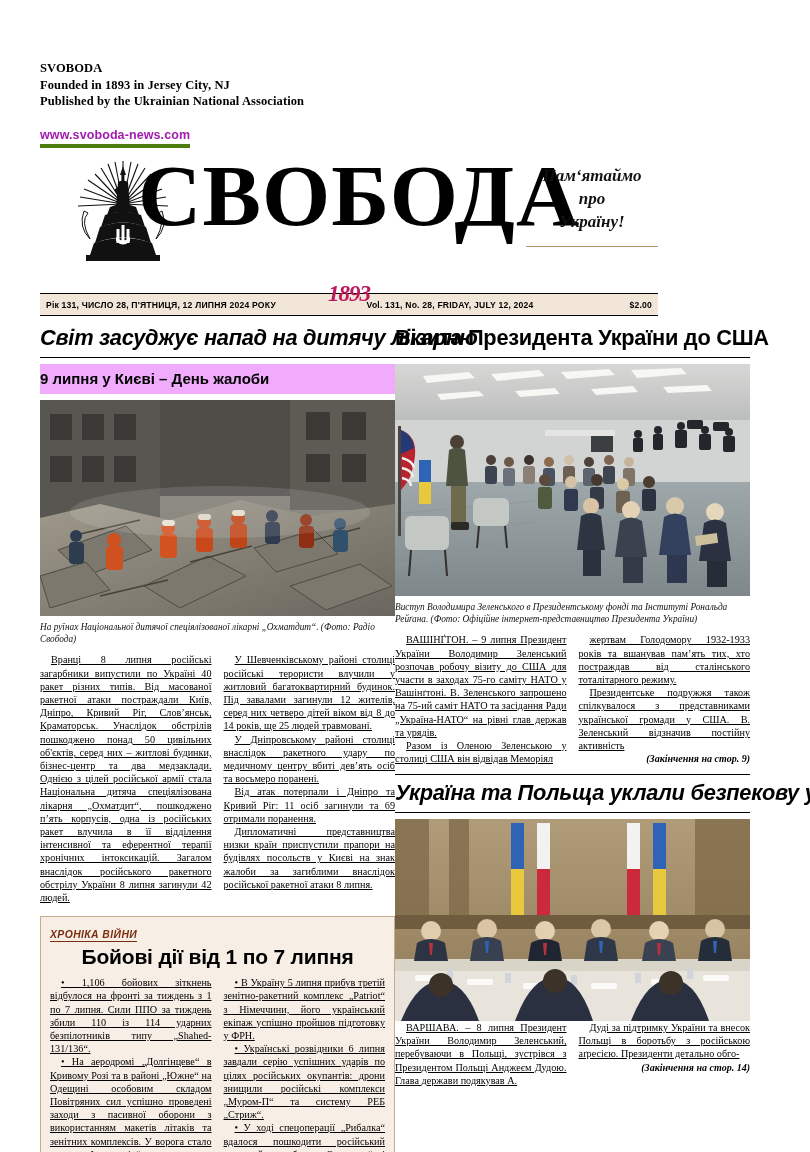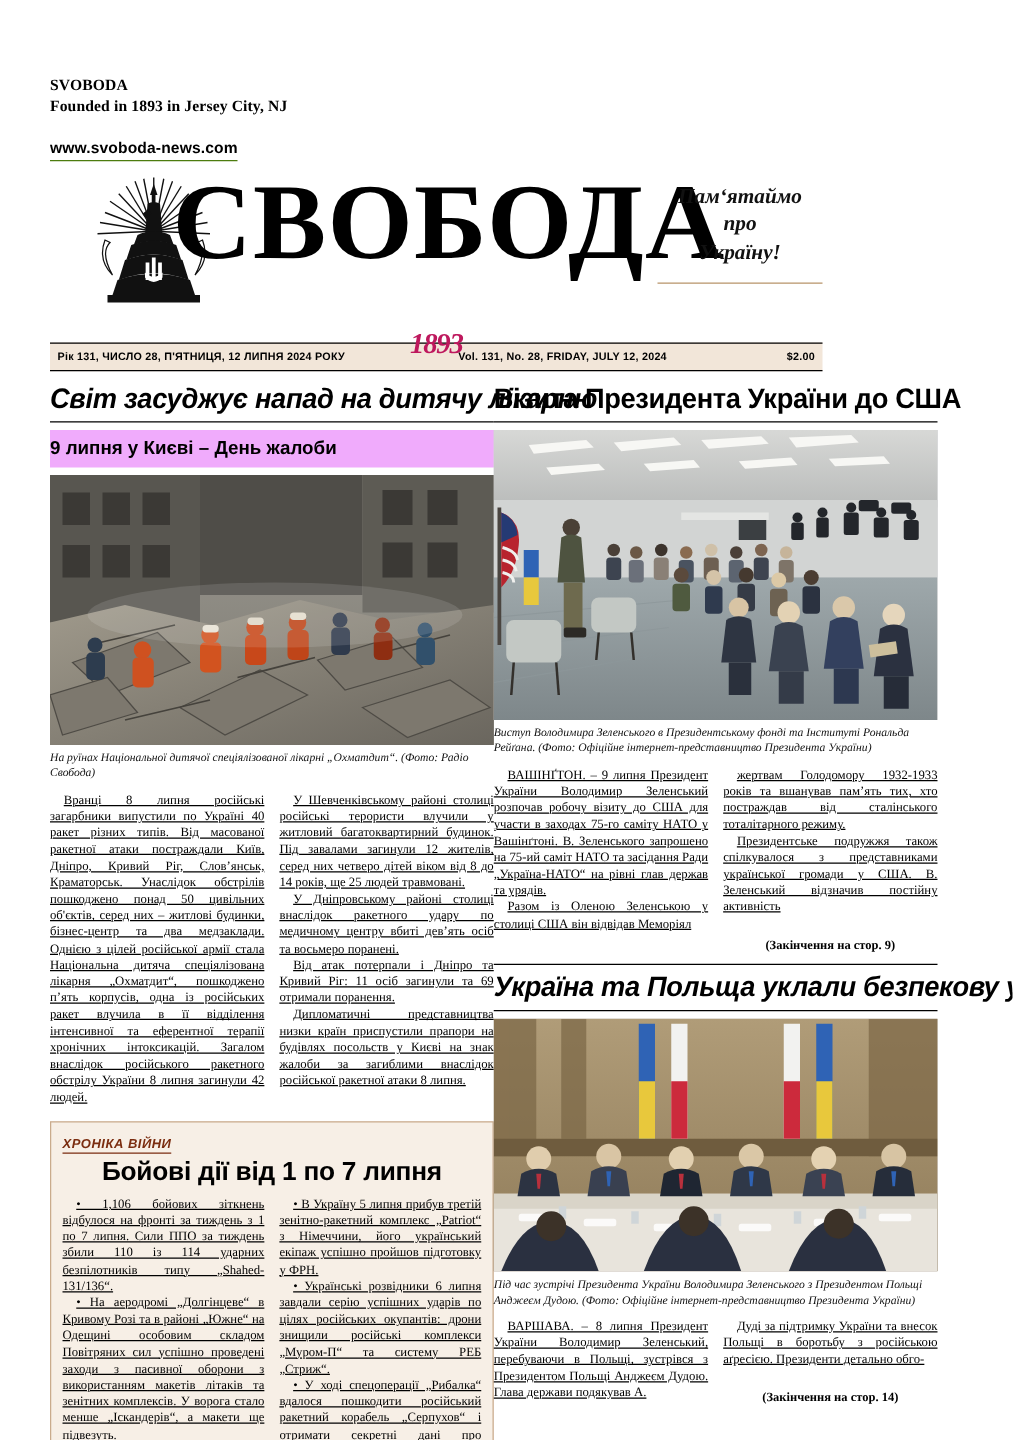--- a/index.html
+++ b/index.html
@@ -14,22 +14,22 @@
   .page{
     position:relative;
     width:698px;height:1152px;
     box-sizing:border-box;
     padding:0 40px;
   }
 
   
   .topinfo{padding-top:60px;line-height:1.32;}
   .topinfo div{font-weight:bold;font-size:12.5px;letter-spacing:.1px;}
-  .website{margin-top:17px;font-family:"Liberation Sans",sans-serif;font-size:8.5px;color:#000000;
-           border-bottom:1px solid #4d7c0f;display:inline-block;padding-bottom:1px;letter-spacing:.1px;}
+  .website{margin-top:17px;font-family:"Liberation Sans",sans-serif;font-size:8.5px;color:#a21caf;
+           border-bottom:4px solid #4d7c0f;display:inline-block;padding-bottom:1px;letter-spacing:.1px;}
 
   
   .masthead{position:relative;height:138px;margin-top:7px;}
   .emblem{position:absolute;left:30px;top:4px;width:106px;height:104px;}
   .nameplate{position:absolute;left:0;right:0;top:-2px;text-align:center;}
   .bigname{
     font-family:"Liberation Serif",serif;
     font-weight:bold;
     font-size:86px;
     letter-spacing:1px;
@@ -108,22 +108,22 @@
     margin:0;
     font-family:"Liberation Serif",serif;
     font-size:10.2px;line-height:1.295;
     text-align:justify;
     text-indent:11px;
     hyphens:auto;
     text-decoration:underline;
   }
   .jump{
     font-family:"Liberation Serif",serif;
-    font-weight:bold;font-size:10px;
-    text-align:center;margin-top:18px;
+    font-style:italic;font-weight:bold;font-size:10px;
+    text-align:right;margin-top:1px;
   }
 
   
   .chron{
     margin-top:12px;
     background:#f7efe6;
     border:1px solid #c9ab8c;
     padding:7px 9px 10px 9px;
   }
   .chron-kicker{
@@ -146,20 +146,21 @@
   .ph-poland{height:202px;background:#8d7d63;}
 </style>
 </head>
 <body>
 
 <div class="page">
 
   <div class="topinfo">
     <div>SVOBODA</div>
     <div>Founded in 1893 in Jersey City, NJ</div>
+    <div>Published by the Ukrainian National Association</div>
     <div class="website">www.svoboda-news.com</div>
   </div>
 
   <div class="masthead">
 
     <svg class="emblem" viewBox="0 0 106 104">
       <g stroke="#111" stroke-width="1.1" fill="none">
         <g>
           <line x1="53" y1="45" x2="53" y2="2"></line>
             <line x1="53" y1="45" x2="68" y2="5"></line>
@@ -591,21 +592,20 @@
               <path d="M120 202 q16 -44 40 -44 q24 0 38 44 z"></path>
               <path d="M236 202 q16 -42 40 -42 q24 0 38 42 z"></path>
             </g>
             <g fill="#3c3228">
               <circle cx="46" cy="166" r="12"></circle>
                 <circle cx="160" cy="162" r="12"></circle>
                 <circle cx="276" cy="164" r="12"></circle>
             </g>
           </svg>
         </div>
-        <div class="cap">Під час зустрічі Президента України Володимира Зеленського з Президентом Польщі Анджеєм Дудою. (Фото: Офіційне інтернет-представництво Президента України)</div>
 
         <div class="body2 r">
           <div class="c">
             <p class="t">ВАРШАВА. – 8 липня Президент України Володимир Зеленський, перебуваючи в Польщі, зустрівся з Президентом Польщі Анджеєм Дудою. Глава держави подякував А.</p>
           </div>
           <div class="c">
             <p class="t">Дуді за підтримку України та внесок Польщі в боротьбу з російською аґресією. Президенти детально обго-</p>
             <div class="jump">(Закінчення на стор. 14)</div>
           </div>
         </div>

